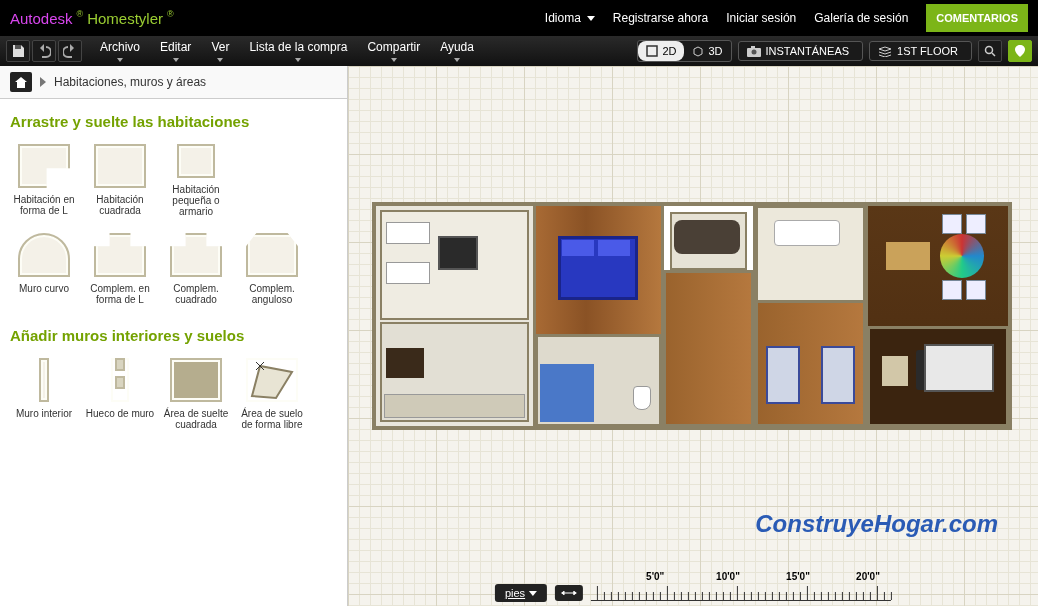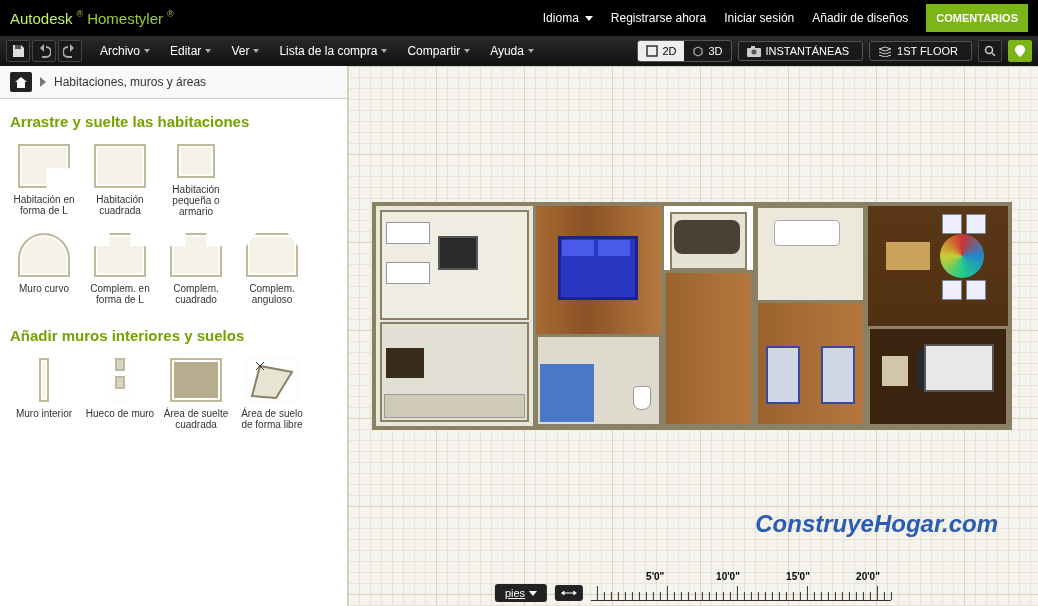--- a/index.html
+++ b/index.html
@@ -1,37 +1,37 @@
 <!DOCTYPE html>
 <html><head>
 <meta charset="utf-8">
 <style>
 * { box-sizing: border-box; margin: 0; padding: 0; }
 body { font-family: Arial, sans-serif; font-size: 12px; width: 1038px; height: 606px; overflow: hidden; background: #fff; }
 
 .topbar { background: #000; height: 36px; display: flex; align-items: center; padding: 0 10px; color: #fff; }
 .brand { display: flex; align-items: center; gap: 4px; font-size: 15px; }
-.brand-auto { color: #bef264; }
+.brand-auto { color: #d946ef; }
 .brand-home { color: #9acd32; }
 .brand-reg { color: #9acd32; font-size: 9px; position: relative; top: -4px; }
 .topbar-right { margin-left: auto; display: flex; align-items: center; gap: 18px; font-size: 12px; }
 .topbar-right a { color: #fff; text-decoration: none; cursor: pointer; }
 .idioma { display: flex; align-items: center; gap: 6px; }
 .tri-down { width: 0; height: 0; border-left: 4px solid transparent; border-right: 4px solid transparent; border-top: 5px solid #fff; }
 .comments-btn { background: #7cb518; color: #fff; padding: 7px 10px; font-weight: bold; cursor: pointer; font-size: 11px; height: 28px; display: flex; align-items: center; }
 
 .menubar { background: linear-gradient(#2a2a2a,#111); height: 30px; display: flex; align-items: center; color: #fff; padding: 0 6px; gap: 2px; }
 .icon-btn { width: 24px; height: 22px; background: #1a1a1a; border: 1px solid #444; border-radius: 2px; display: flex; align-items: center; justify-content: center; cursor: pointer; }
 .menubar-file { margin-left: 6px; display: flex; }
-.menu-item { padding: 6px 10px; cursor: pointer; display: flex; align-items: center; gap: 4px; font-size: 12px; }
+.menu-item { padding: 6px 10px; cursor: pointer; display: flex; align-items: center; gap: 4px; font-size: 12px; flex-direction: column; }
 .menu-item .sm { width: 0; height: 0; border-left: 3px solid transparent; border-right: 3px solid transparent; border-top: 4px solid #aaa; }
 .menubar-right { margin-left: auto; display: flex; align-items: center; gap: 6px; }
 .mode-group { display: flex; background: #1a1a1a; border-radius: 3px; overflow: hidden; border: 1px solid #555; }
 .mode-btn { padding: 4px 8px; cursor: pointer; display: flex; align-items: center; gap: 4px; font-size: 11px; }
-.mode-btn.active { background: #eee; color: #000; }
+.mode-btn.active { background: #eee; color: #000; border-radius: 8px; }
 .menubar-pill { display:flex; align-items:center; gap:5px; padding: 3px 8px; background: #1a1a1a; border:1px solid #555; border-radius:3px; cursor:pointer; font-size:11px; }
 
 .body-wrap { display: flex; height: calc(606px - 66px); }
 
 .sidebar { width: 348px; background: #fff; border-right: 1px solid #ccc; overflow: hidden; }
 .catalog-row { display:flex; align-items:center; padding: 6px 10px; gap: 10px; border-bottom: 1px solid #ddd; }
 .catalog-label { font-weight: bold; font-size: 12px; }
 .search { border: 1px solid #aaa; border-radius: 10px; height: 22px; flex: 1; display:flex; align-items:center; overflow:hidden; }
 .search input { border:0; outline:0; flex:1; padding: 0 8px; font-size:11px; background:transparent; }
 .search-btn { width: 28px; height: 100%; background: #333; color:#fff; display:flex; align-items:center; justify-content:center; cursor:pointer; }
@@ -128,21 +128,21 @@
     <span class="brand-home">Homestyler</span>
       <span class="brand-reg">®</span>
   </div>
   <div class="topbar-right">
     <a class="idioma">
         <span>Idioma</span>
         <span class="tri-down"></span>
       </a>
     <a>Registrarse ahora</a>
     <a>Iniciar sesión</a>
-    <a>Añadir de diseños</a>
+    <a>Galería de sesión</a>
     <div class="comments-btn">COMENTARIOS</div>
   </div>
 </div>
 
 <div class="menubar">
   <div class="icon-btn">
       <svg width="14" height="14" viewBox="0 0 14 14">
         <path d="M2 1h8l3 3v9H2z" fill="#ddd"></path>
         <rect x="4" y="1" width="6" height="4" fill="#555"></rect>
       </svg>

